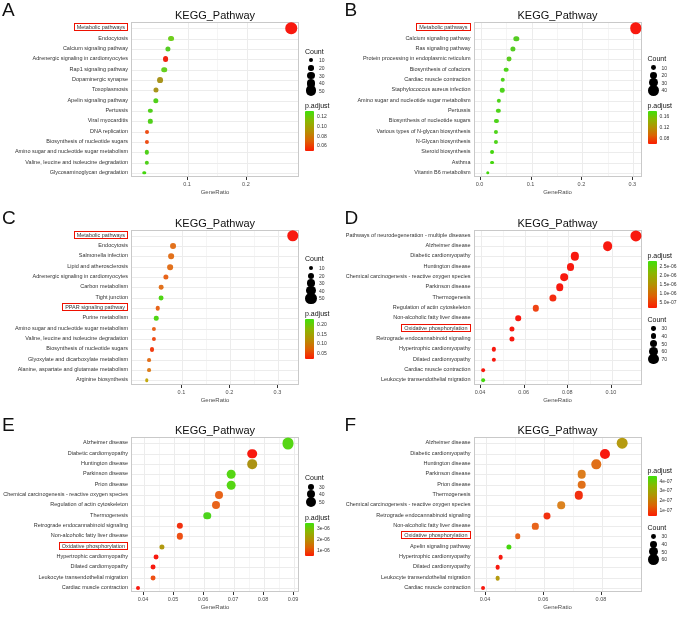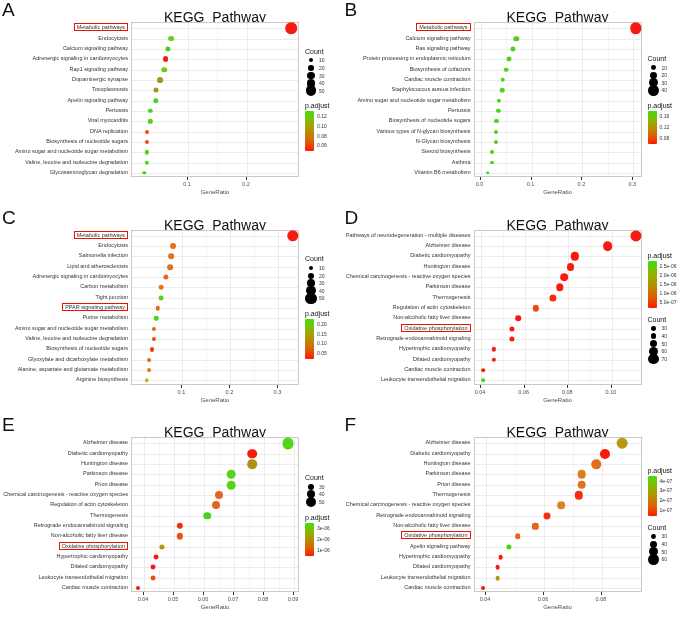--- a/index.html
+++ b/index.html
@@ -3,21 +3,21 @@
 <meta charset="utf-8">
 <style>
   html,body{margin:0;padding:0;background:#fff;}
   #figure{
     position:relative;width:685px;height:623px;background:#fff;
     display:grid;grid-template-columns:1fr 1fr;grid-template-rows:1fr 1fr 1fr;
     font-family:"Liberation Sans","DejaVu Sans",sans-serif;
   }
   .cell{position:relative;overflow:visible;}
   .letter{position:absolute;left:2px;top:-1px;font-size:19px;color:#111;letter-spacing:0;}
-  .title{position:absolute;top:9px;font-size:14px;color:#111;text-align:center;white-space:nowrap;}
+  .title{position:absolute;top:9px;font-size:11px;color:#111;text-align:center;white-space:nowrap;}
   .plot{position:absolute;background:#fff;border:1px solid #c9c9c9;box-sizing:border-box;}
   .gridv,.gridh{position:absolute;background:#ececec;}
   .gridv{width:1px;top:0;bottom:0;}
   .gridh{height:1px;left:0;right:0;}
   .ylab{position:absolute;font-size:5.5px;color:#333;white-space:nowrap;transform:translateY(-50%);text-align:right;}
   .box{border:1px solid #ee1000;padding:0px 2px;display:inline-block;}
   .dot{position:absolute;border-radius:50%;transform:translate(-50%,-50%);}
   .tickmark{position:absolute;width:1px;height:3px;background:#333;}
   .ticklab{position:absolute;font-size:5.5px;color:#4d4d4d;transform:translateX(-50%);white-space:nowrap;}
   .xlabel{position:absolute;font-size:6px;color:#4d4d4d;transform:translateX(-50%);white-space:nowrap;}

